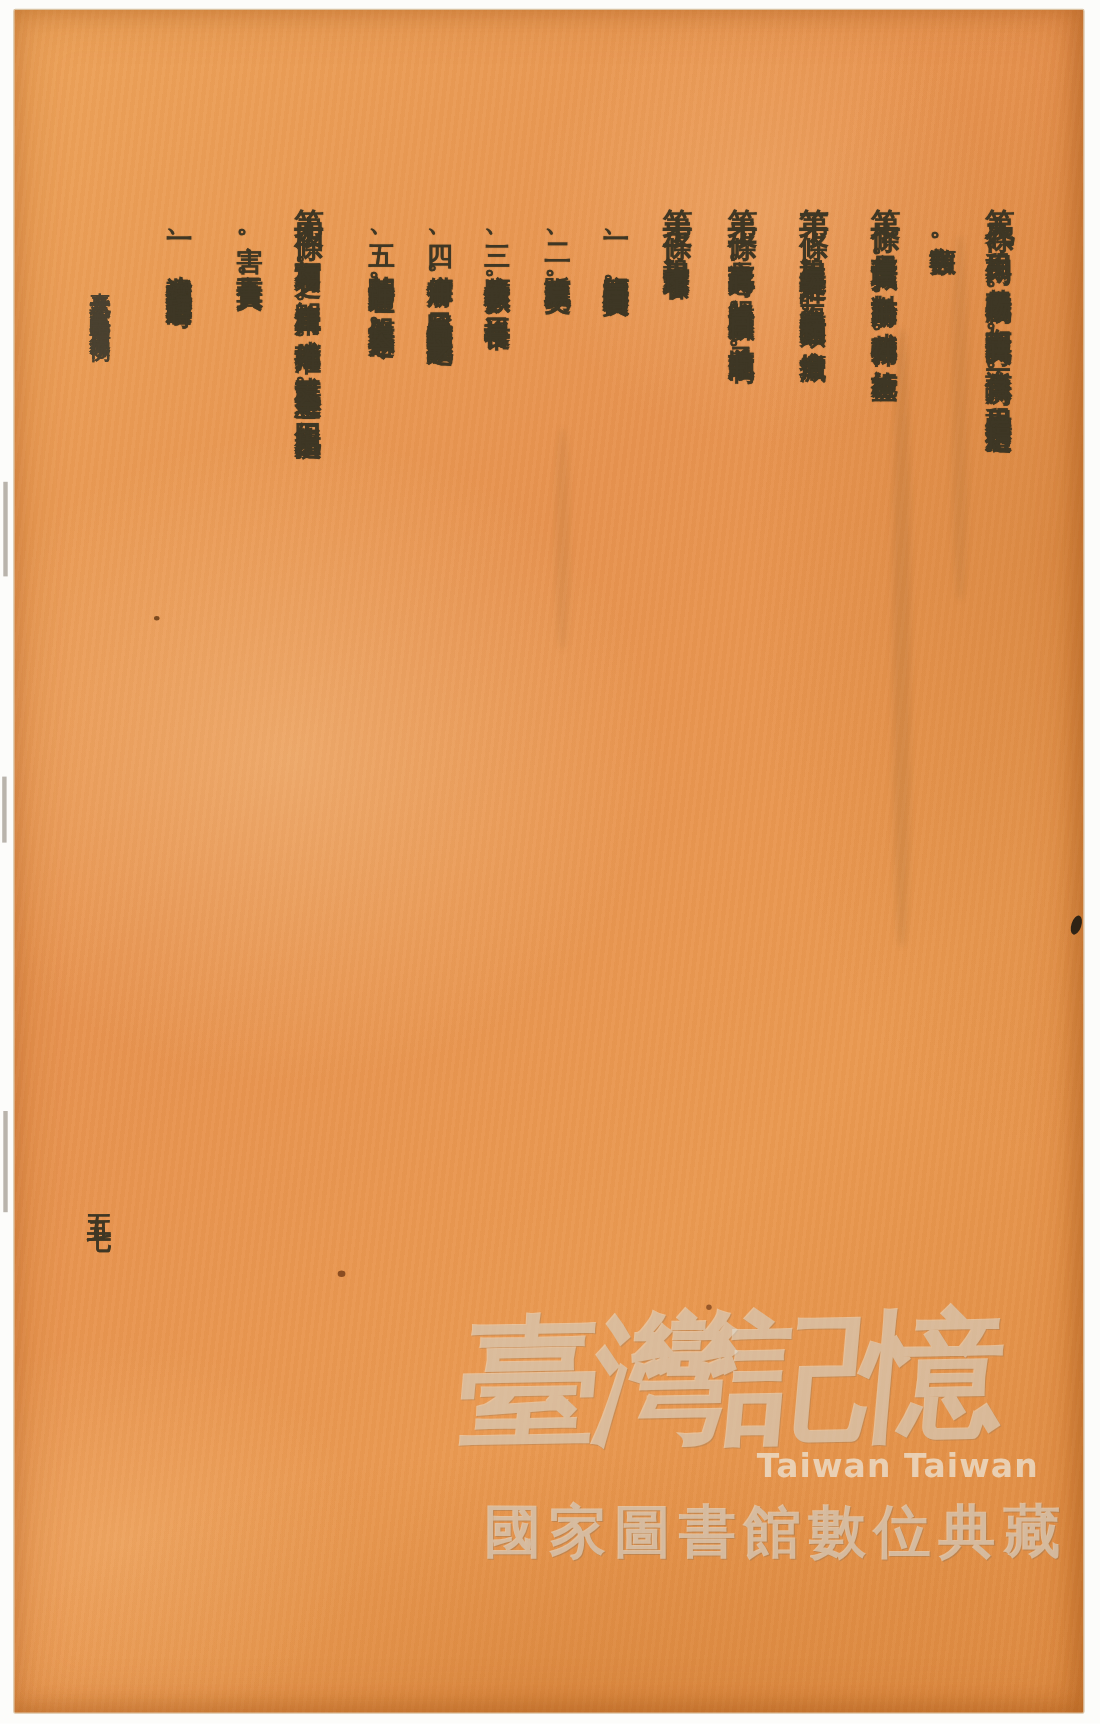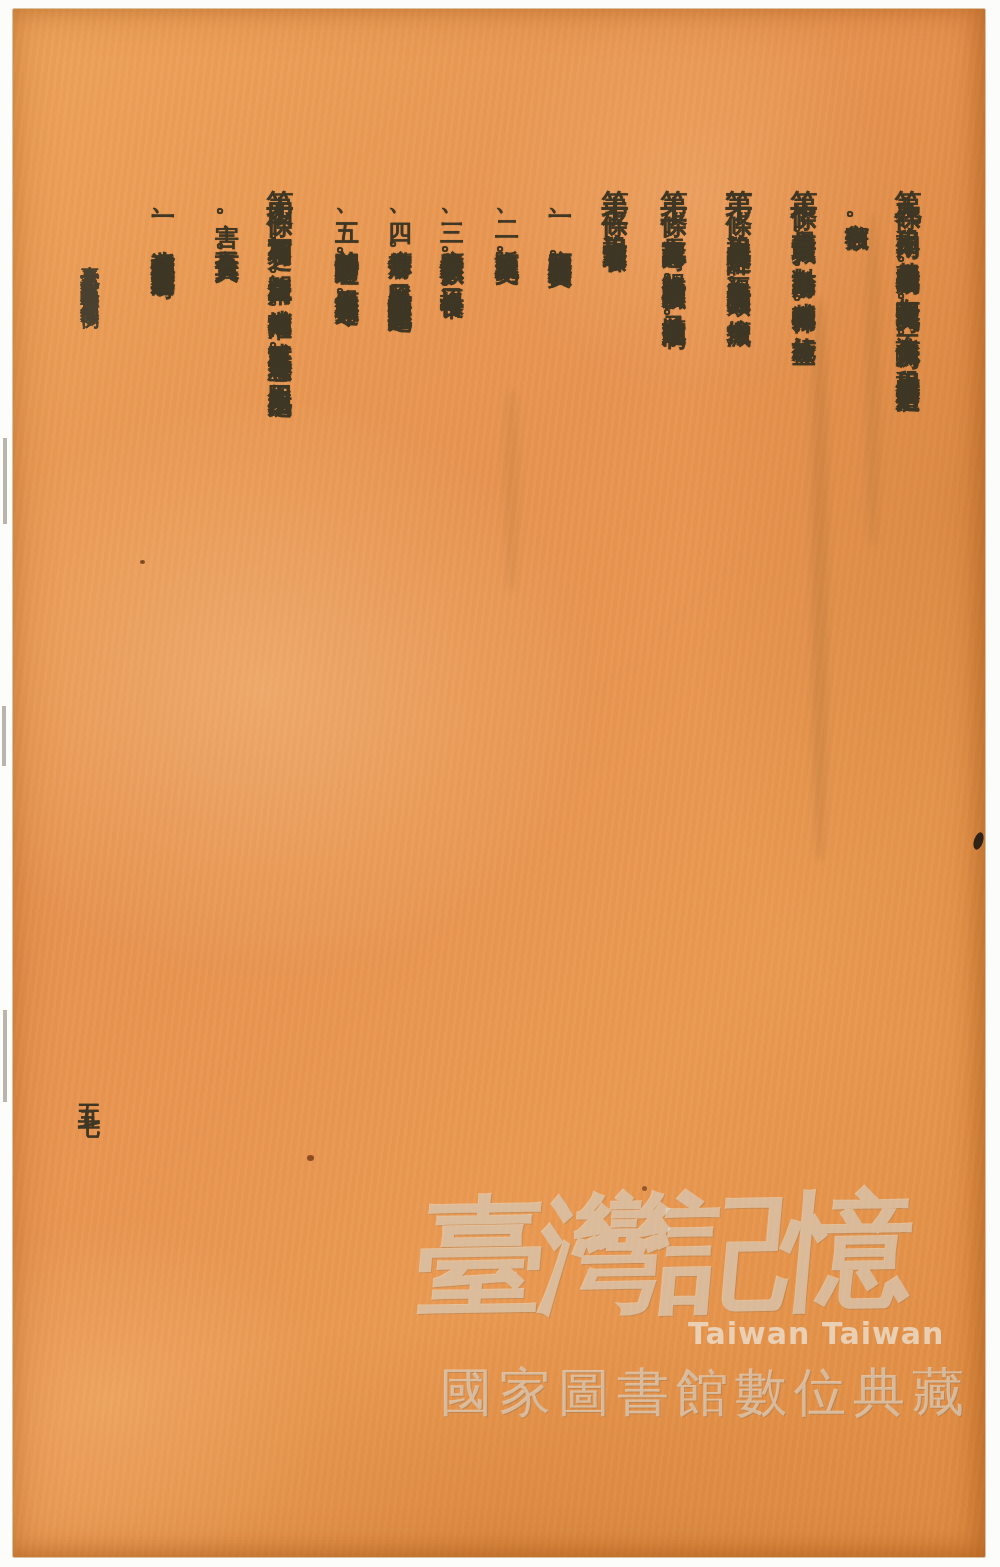--- a/index.html
+++ b/index.html
@@ -71,21 +71,21 @@
     white-space: nowrap;
   }
   #wm-latin {
     position: absolute; left: 688px; top: 1316px;
     font-size: 30px; letter-spacing: 1px; font-weight: 600;
     color: rgba(236,231,221,0.72);
     white-space: nowrap;
   }
   #wm-subtitle {
     position: absolute; left: 440px; top: 1358px;
-    font-size: 52px; letter-spacing: 7px; font-weight: 400;
+    font-size: 52px; letter-spacing: 7px; font-weight: 700;
     color: rgba(226,220,208,0.62);
     text-shadow: 1px 1px 0 rgba(110,104,92,0.28);
     white-space: nowrap;
   }
 
   
   .smudge { position: absolute; z-index: 1; filter: blur(3px); border-radius: 40%; }
   .speck  { position: absolute; z-index: 5; border-radius: 50%; }
   .edge-mark { position: absolute; z-index: 5; background: #b9b4ac; }
 </style>

